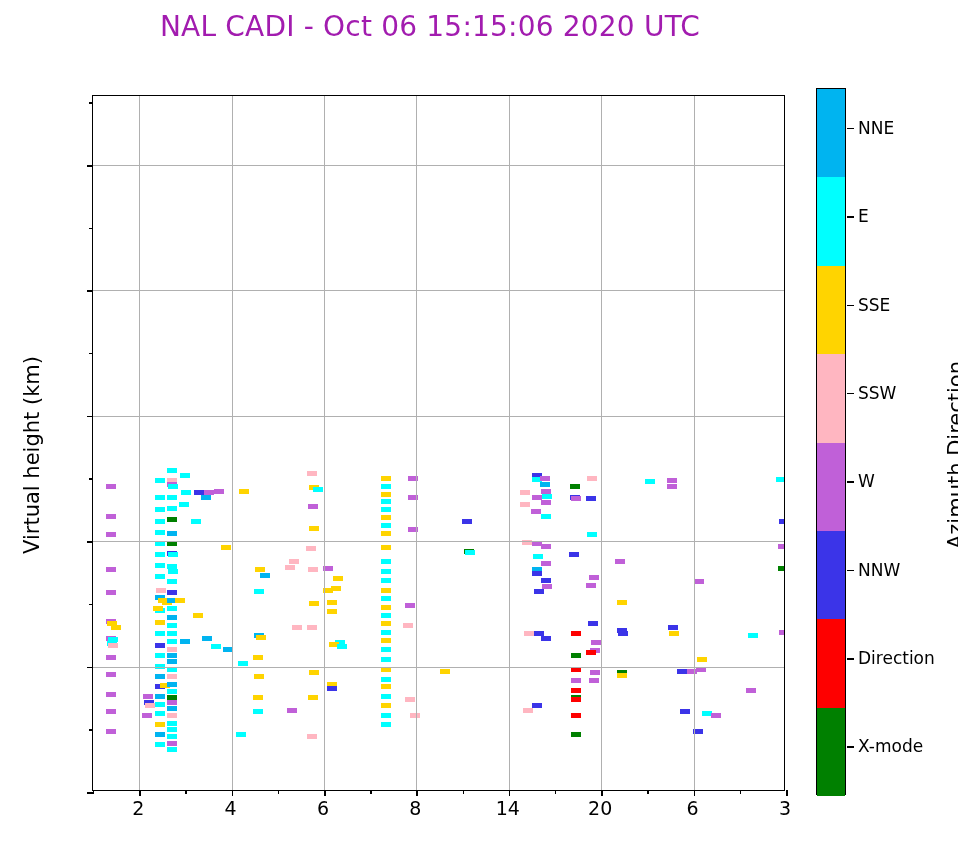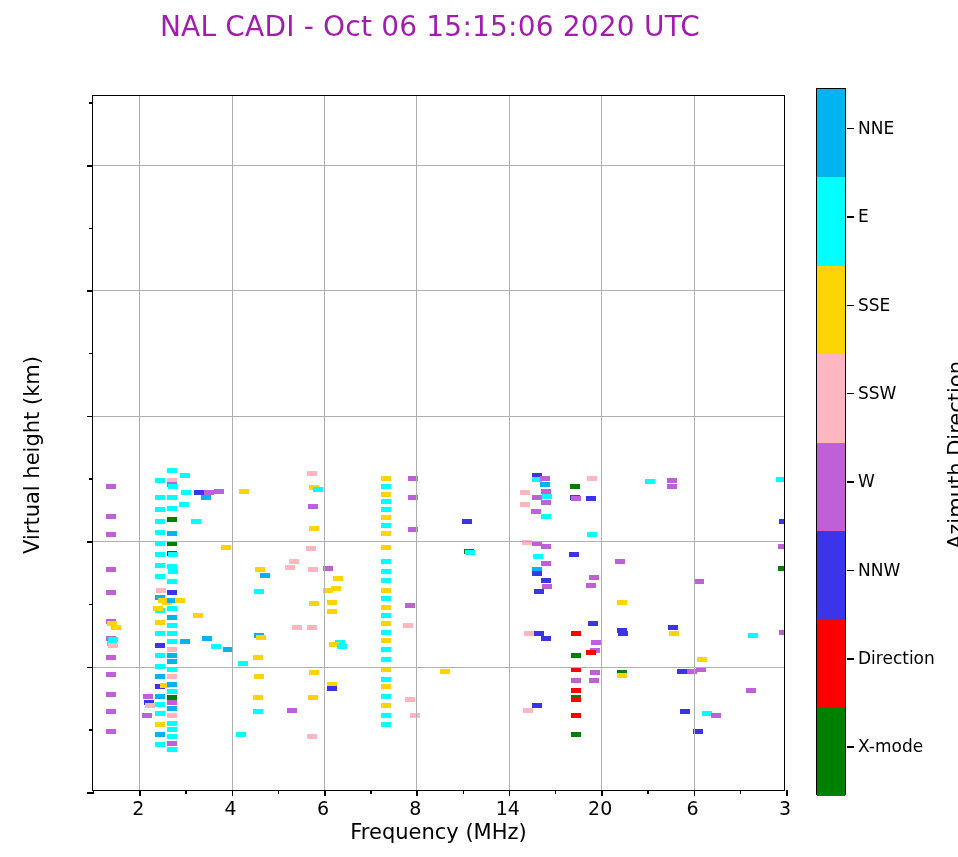--- a/index.html
+++ b/index.html
@@ -354,21 +354,20 @@
         <div class="tick xm" style="left: 277.2px;"></div>
         <div class="tick xm" style="left: 369.6px;"></div>
         <div class="tick xm" style="left: 462px;"></div>
         <div class="tick xm" style="left: 554.4px;"></div>
         <div class="tick xm" style="left: 646.8px;"></div>
       </div>
     <div id="ylab-layer"></div>
     <div id="xlab-layer"></div>
   </div>
 
-  <div class="axis-title-x">Frequency (MHz)</div>
   <div class="axis-title-y">Virtual height (km)</div>
 
   <div class="cbar" id="cbar">
       <div class="cseg" style="top: 0px; height: 88.375px; background: rgb(0, 180, 240);"></div>
       <div class="cseg" style="top: 88.375px; height: 88.375px; background: rgb(0, 255, 255);"></div>
       <div class="cseg" style="top: 176.75px; height: 88.375px; background: rgb(255, 212, 0);"></div>
       <div class="cseg" style="top: 265.125px; height: 88.375px; background: rgb(255, 182, 193);"></div>
       <div class="cseg" style="top: 353.5px; height: 88.375px; background: rgb(192, 96, 216);"></div>
       <div class="cseg" style="top: 441.875px; height: 88.375px; background: rgb(59, 52, 232);"></div>
       <div class="cseg" style="top: 530.25px; height: 88.375px; background: rgb(254, 0, 0);"></div>

